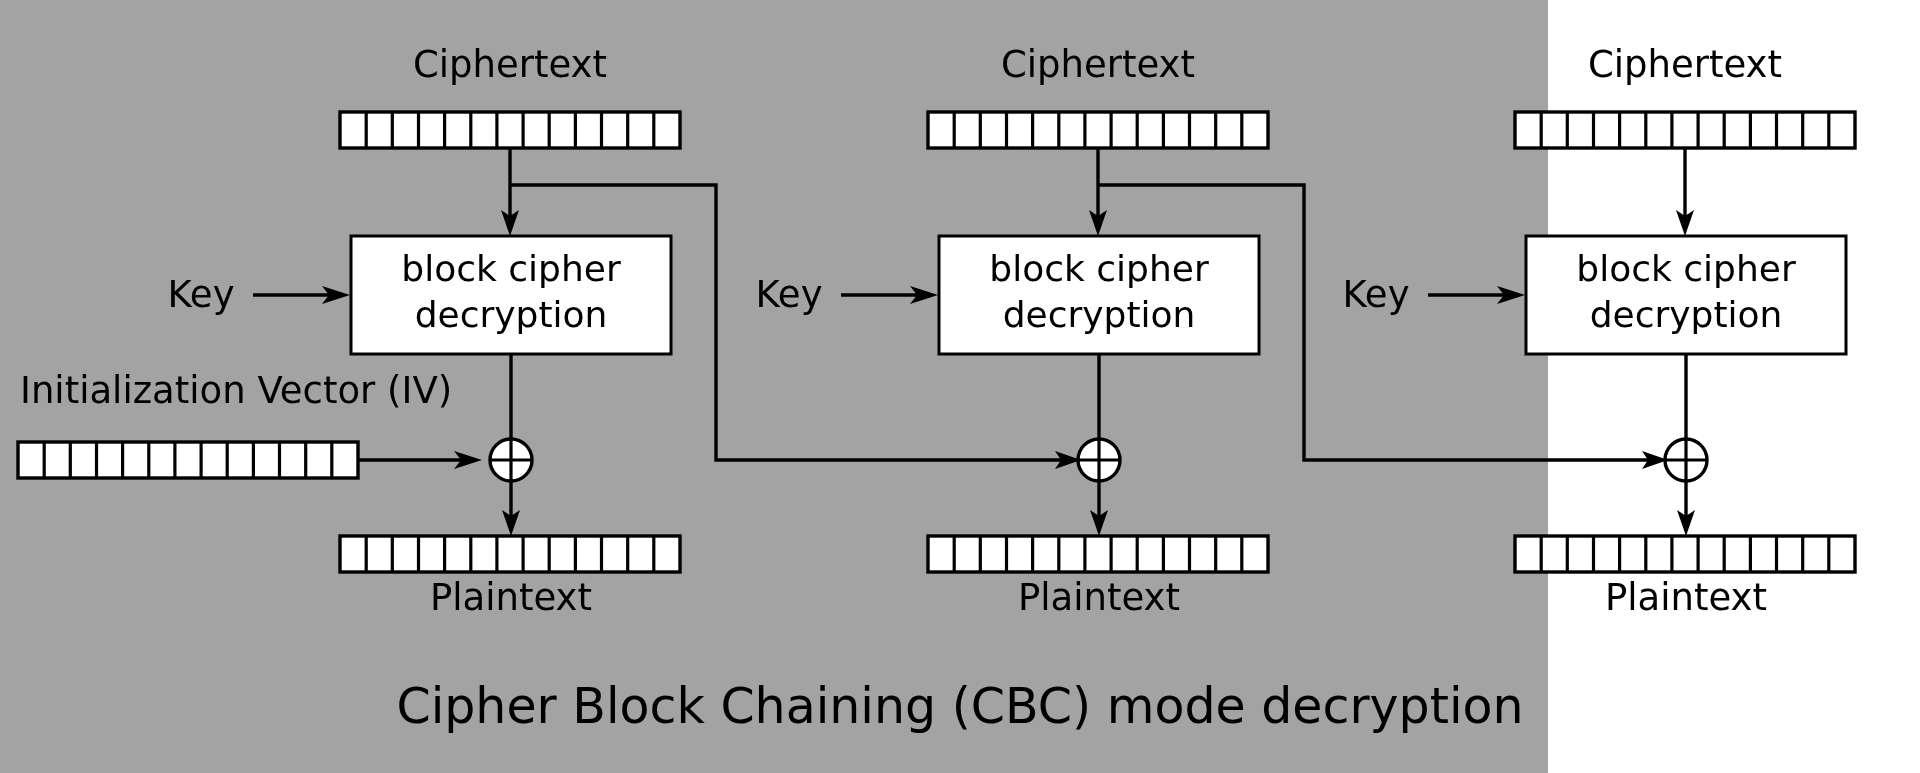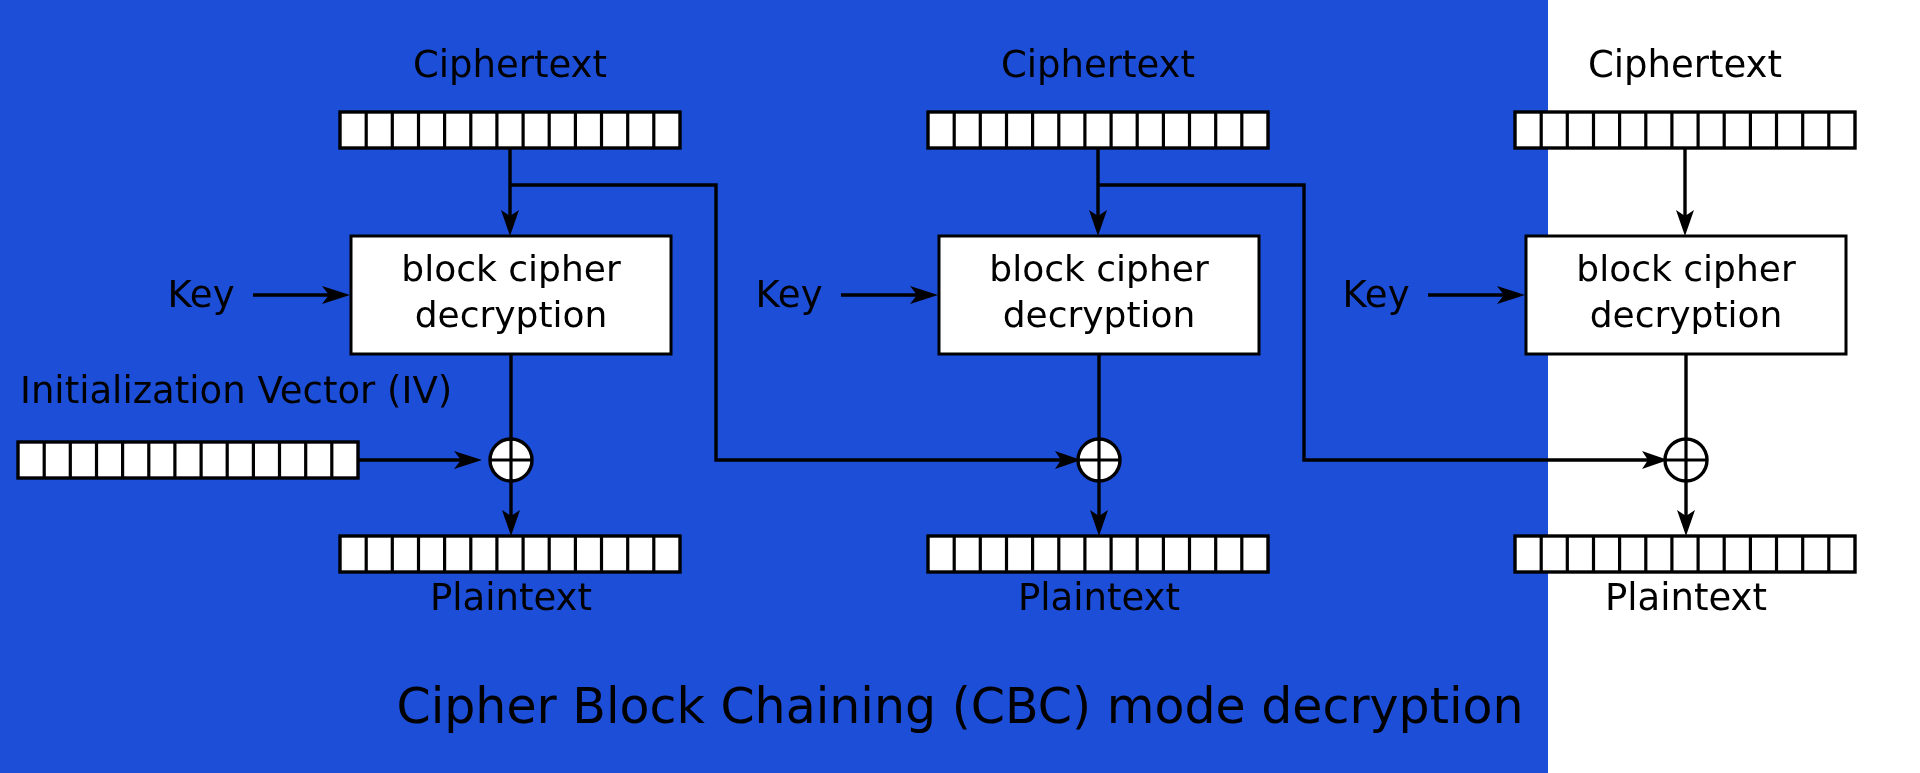--- a/index.html
+++ b/index.html
@@ -12,21 +12,21 @@
     width: 1920px;
     height: 773px;
     font-family: "DejaVu Sans", sans-serif;
     color: #000000;
     overflow: hidden;
   }
   #diagram-root {
     position: relative;
     width: 1548px;
     height: 773px;
-    background: #1d4ed8;
+    background: #a3a3a3;
   }
   svg#cbc-svg {
     position: absolute;
     left: 0;
     top: 0;
     width: 1920px;
     height: 773px;
     display: block;
   }
   .stroke {

